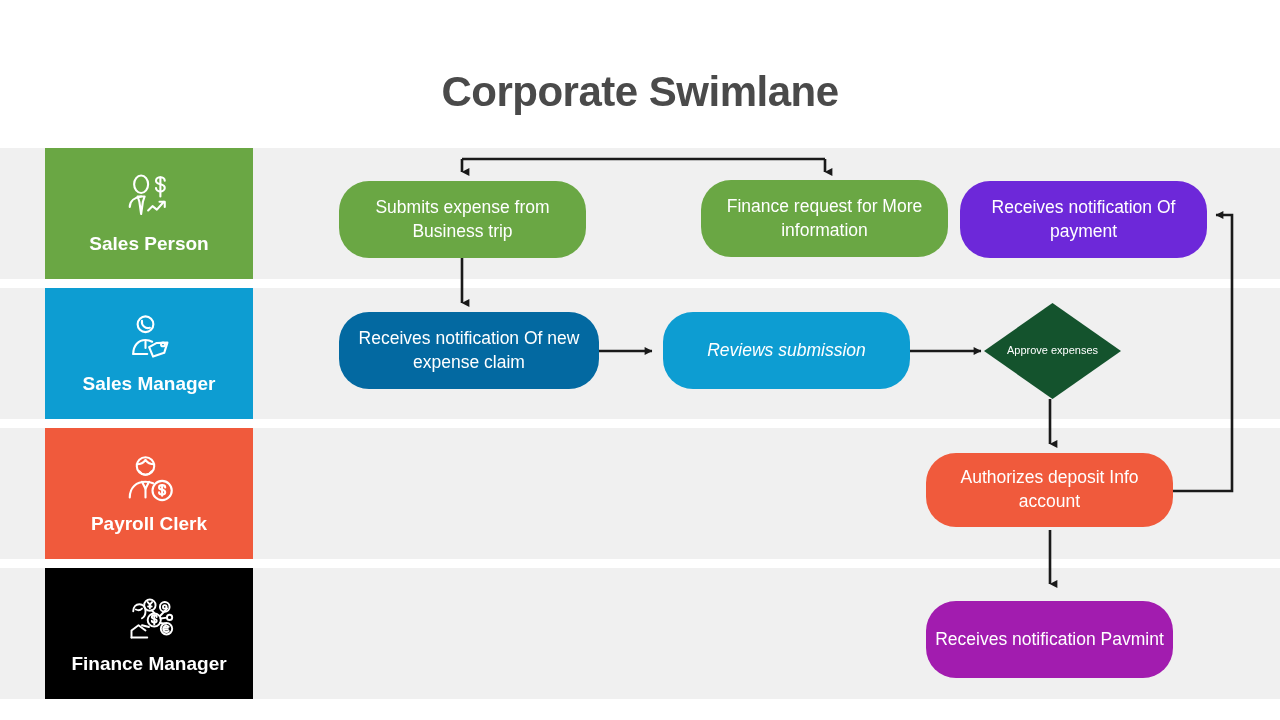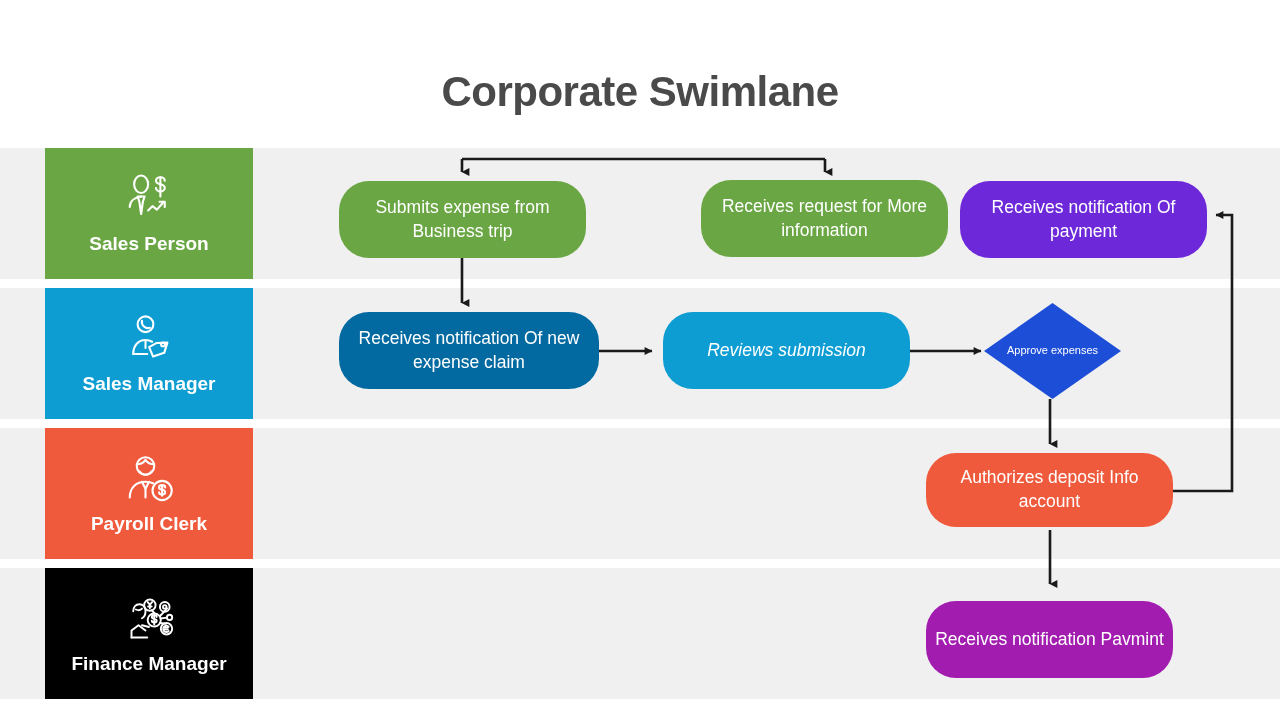--- a/index.html
+++ b/index.html
@@ -227,25 +227,25 @@
     <path d="M1050,530 L1050,584" stroke="#1a1a1a" stroke-width="2.6" fill="none" marker-end="url(#arrowDown)"></path>
   </g>
 
   <g>
     <path d="M1173,491 L1232,491 L1232,215 L1216,215" stroke="#1a1a1a" stroke-width="2.6" fill="none" marker-end="url(#arrowLeft)"></path>
   </g>
 </svg>
 
 <div class="node" style="left:339px;top:181px;width:247px;height:77px;background:#6aa744;">Submits expense from Business trip</div>
 
-<div class="node" style="left:701px;top:180px;width:247px;height:77px;background:#6aa744;">Receives request for More information</div>
+<div class="node" style="left:701px;top:180px;width:247px;height:77px;background:#6aa744;">Finance request for More information</div>
 
 <div class="node" style="left:960px;top:181px;width:247px;height:77px;background:#6d28d9;">Receives notification Of payment</div>
 
 <div class="node" style="left:339px;top:312px;width:260px;height:77px;background:#0369a1;">Receives notification Of new expense claim</div>
 
 <div class="node" style="left:663px;top:312px;width:247px;height:77px;background:#0d9dd2;font-style:italic;">Reviews submission</div>
 
-<div class="diamond" style="left:984px;top:303px;width:137px;height:96px;background:#1d4ed8;">Approve expenses</div>
+<div class="diamond" style="left:984px;top:303px;width:137px;height:96px;background:#14532d;">Approve expenses</div>
 
 <div class="node" style="left:926px;top:453px;width:247px;height:74px;background:#f05a3c;">Authorizes deposit Info account</div>
 
 <div class="node" style="left:926px;top:593px;width:247px;height:77px;background:#a21caf;margin-top:8px;">Receives notification Pavmint</div>
 
 </body></html>

